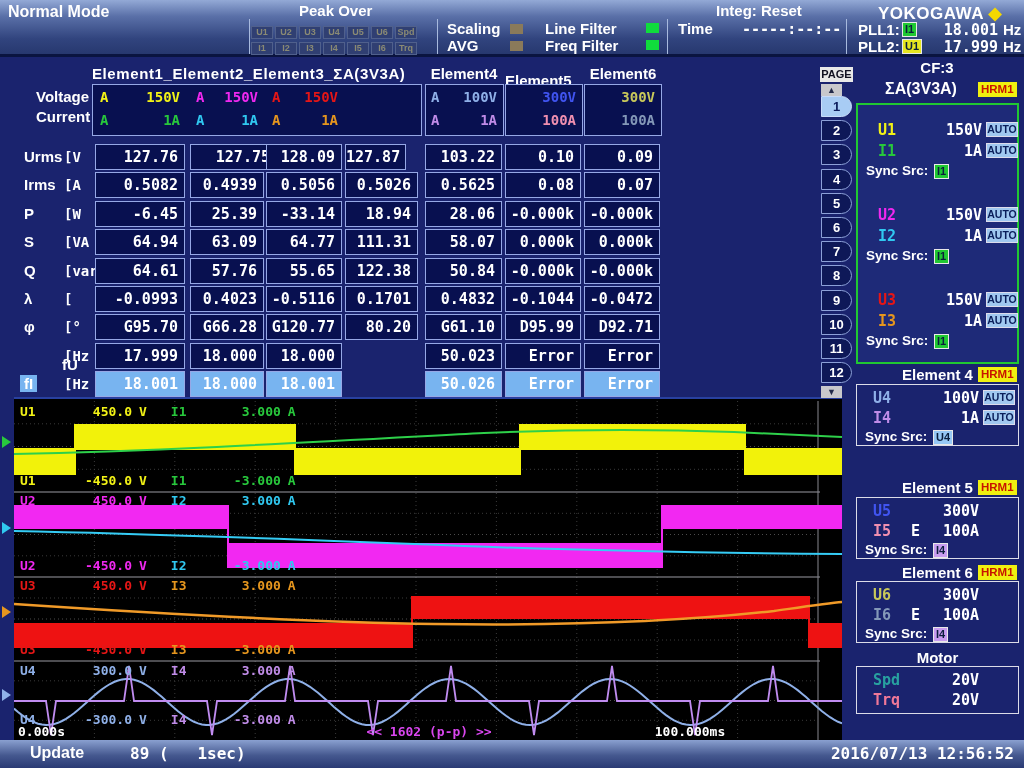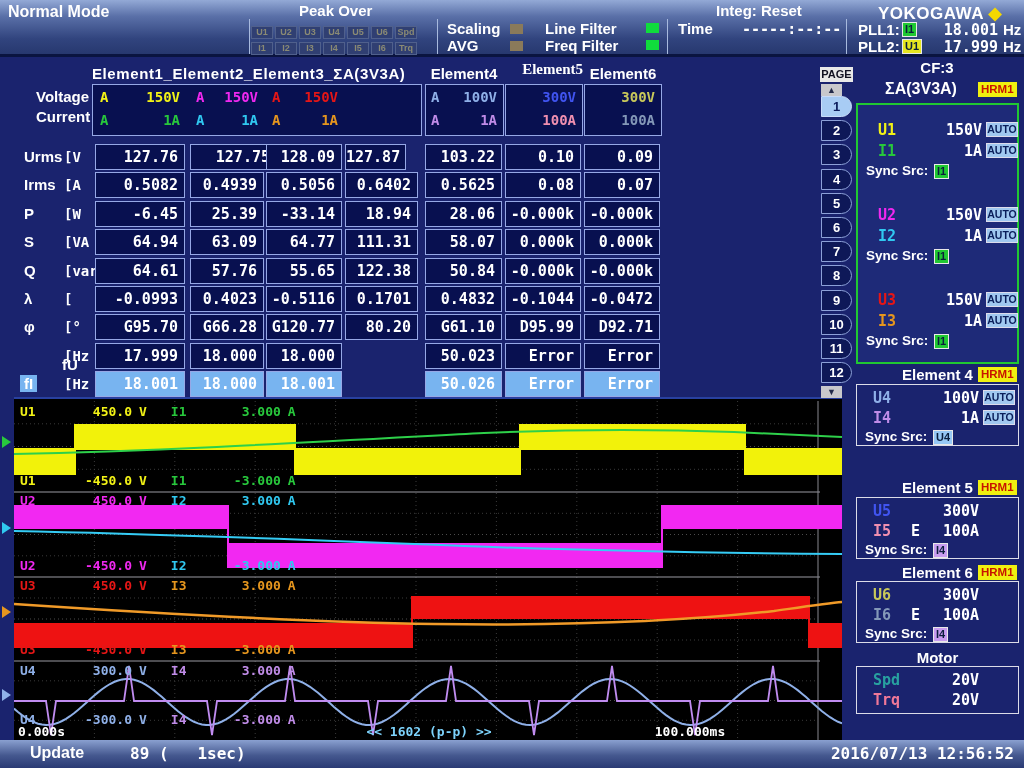--- a/index.html
+++ b/index.html
@@ -89,21 +89,21 @@
     <span class="abs tl" style="left:1003px;top:21px;">Hz</span>
     <span class="abs tl" style="left:858px;top:38px;">PLL2:</span>
     <span class="abs badge" style="left: 902px; top: 39px; background: rgb(230, 230, 32);">U1</span>
     <span class="abs tl mono" style="left:928px;top:38px;width:70px;text-align:right;">17.999</span>
     <span class="abs tl" style="left:1003px;top:38px;">Hz</span>
   </div>
 
   <div id="table-area">
     <span class="abs tl" style="left:92px;top:65px;letter-spacing:0.6px;">Element1_Element2_Element3_ΣA(3V3A)</span>
     <span class="abs tl" style="left:425px;top:65px;width:78px;text-align:center;">Element4</span>
-    <span class="abs tl" style="left:505px;top:61px;width:78px;text-align:right;font-family:Liberation Serif, serif;">Element5</span>
+    <span class="abs tl" style="left:505px;top:72px;width:78px;text-align:left;">Element5</span>
     <span class="abs tl" style="left:584px;top:65px;width:78px;text-align:center;">Element6</span>
 
     <span class="abs tl" style="left:36px;top:88px;">Voltage</span>
     <span class="abs tl" style="left:36px;top:108px;">Current</span>
 
     <div class="cfgbox" id="wide-config" style="left:92px;top:84px;width:330px;height:52px;">
         <div style="position: absolute; left: 2px; top: 0px; width: 90px; height: 50px;">
           <span style="position: absolute; left: 5px; top: 4px; color: rgb(242, 242, 22); font: bold 14px &quot;DejaVu Sans Mono&quot;, monospace;">A</span>
           <span style="position: absolute; right: 5px; top: 4px; color: rgb(242, 242, 22); font: bold 14px &quot;DejaVu Sans Mono&quot;, monospace;">150V</span>
           <span style="position: absolute; left: 5px; top: 27px; color: rgb(40, 200, 60); font: bold 14px &quot;DejaVu Sans Mono&quot;, monospace;">A</span>
@@ -149,21 +149,21 @@
         <div class="cell" style="left: 266px; top: 144px; width: 76px;">128.09</div>
         <div class="cell" style="left: 345px; top: 144px; width: 61px;">127.87</div>
         <div class="cell" style="left: 425px; top: 144px; width: 77px;">103.22</div>
         <div class="cell" style="left: 505px; top: 144px; width: 76px;">0.10</div>
         <div class="cell" style="left: 584px; top: 144px; width: 76px;">0.09</div>
         <span class="rowname" style="left: 24px; top: 176px;">Irms</span>
         <span class="rowunit" style="left: 64px; top: 177px;">[A  ]</span>
         <div class="cell" style="left: 95px; top: 172px; width: 90px;">0.5082</div>
         <div class="cell" style="left: 190px; top: 172px; width: 74px;">0.4939</div>
         <div class="cell" style="left: 266px; top: 172px; width: 76px;">0.5056</div>
-        <div class="cell" style="left: 345px; top: 172px; width: 73px;">0.6402</div>
+        <div class="cell" style="left: 345px; top: 172px; width: 73px;">0.5026</div>
         <div class="cell" style="left: 425px; top: 172px; width: 77px;">0.5625</div>
         <div class="cell" style="left: 505px; top: 172px; width: 76px;">0.08</div>
         <div class="cell" style="left: 584px; top: 172px; width: 76px;">0.07</div>
         <span class="rowname" style="left: 24px; top: 205px;">P</span>
         <span class="rowunit" style="left: 64px; top: 206px;">[W  ]</span>
         <div class="cell" style="left: 95px; top: 201px; width: 90px;">-6.45</div>
         <div class="cell" style="left: 190px; top: 201px; width: 74px;">25.39</div>
         <div class="cell" style="left: 266px; top: 201px; width: 76px;">-33.14</div>
         <div class="cell" style="left: 345px; top: 201px; width: 73px;">18.94</div>
         <div class="cell" style="left: 425px; top: 201px; width: 77px;">28.06</div>
@@ -280,21 +280,21 @@
         <div class="wlrow" style="top: 5px;"><span style="width: 34px; color: rgb(242, 242, 22);">U1</span><span style="width: 78px; text-align: right; color: rgb(242, 242, 22);">450.0</span><span style="margin-left: 7px; color: rgb(242, 242, 22);">V</span><span style="margin-left: 24px; width: 30px; color: rgb(40, 200, 60);">I1</span><span style="width: 80px; text-align: right; color: rgb(40, 200, 60);">3.000</span><span style="margin-left: 7px; color: rgb(40, 200, 60);">A</span></div>
         <div class="wlrow" style="top: 74px;"><span style="width: 34px; color: rgb(242, 242, 22);">U1</span><span style="width: 78px; text-align: right; color: rgb(242, 242, 22);">-450.0</span><span style="margin-left: 7px; color: rgb(242, 242, 22);">V</span><span style="margin-left: 24px; width: 30px; color: rgb(40, 200, 60);">I1</span><span style="width: 80px; text-align: right; color: rgb(40, 200, 60);">-3.000</span><span style="margin-left: 7px; color: rgb(40, 200, 60);">A</span></div>
         <div class="wlrow" style="top: 94px;"><span style="width: 34px; color: rgb(240, 40, 240);">U2</span><span style="width: 78px; text-align: right; color: rgb(240, 40, 240);">450.0</span><span style="margin-left: 7px; color: rgb(240, 40, 240);">V</span><span style="margin-left: 24px; width: 30px; color: rgb(48, 200, 240);">I2</span><span style="width: 80px; text-align: right; color: rgb(48, 200, 240);">3.000</span><span style="margin-left: 7px; color: rgb(48, 200, 240);">A</span></div>
         <div class="wlrow" style="top: 159px;"><span style="width: 34px; color: rgb(240, 40, 240);">U2</span><span style="width: 78px; text-align: right; color: rgb(240, 40, 240);">-450.0</span><span style="margin-left: 7px; color: rgb(240, 40, 240);">V</span><span style="margin-left: 24px; width: 30px; color: rgb(48, 200, 240);">I2</span><span style="width: 80px; text-align: right; color: rgb(48, 200, 240);">-3.000</span><span style="margin-left: 7px; color: rgb(48, 200, 240);">A</span></div>
         <div class="wlrow" style="top: 179px;"><span style="width: 34px; color: rgb(230, 22, 22);">U3</span><span style="width: 78px; text-align: right; color: rgb(230, 22, 22);">450.0</span><span style="margin-left: 7px; color: rgb(230, 22, 22);">V</span><span style="margin-left: 24px; width: 30px; color: rgb(230, 150, 30);">I3</span><span style="width: 80px; text-align: right; color: rgb(230, 150, 30);">3.000</span><span style="margin-left: 7px; color: rgb(230, 150, 30);">A</span></div>
         <div class="wlrow" style="top: 243px;"><span style="width: 34px; color: rgb(230, 22, 22);">U3</span><span style="width: 78px; text-align: right; color: rgb(230, 22, 22);">-450.0</span><span style="margin-left: 7px; color: rgb(230, 22, 22);">V</span><span style="margin-left: 24px; width: 30px; color: rgb(230, 150, 30);">I3</span><span style="width: 80px; text-align: right; color: rgb(230, 150, 30);">-3.000</span><span style="margin-left: 7px; color: rgb(230, 150, 30);">A</span></div>
         <div class="wlrow" style="top: 264px;"><span style="width: 34px; color: rgb(143, 176, 232);">U4</span><span style="width: 78px; text-align: right; color: rgb(143, 176, 232);">300.0</span><span style="margin-left: 7px; color: rgb(143, 176, 232);">V</span><span style="margin-left: 24px; width: 30px; color: rgb(192, 140, 232);">I4</span><span style="width: 80px; text-align: right; color: rgb(192, 140, 232);">3.000</span><span style="margin-left: 7px; color: rgb(192, 140, 232);">A</span></div>
         <div class="wlrow" style="top: 313px;"><span style="width: 34px; color: rgb(143, 176, 232);">U4</span><span style="width: 78px; text-align: right; color: rgb(143, 176, 232);">-300.0</span><span style="margin-left: 7px; color: rgb(143, 176, 232);">V</span><span style="margin-left: 24px; width: 30px; color: rgb(192, 140, 232);">I4</span><span style="width: 80px; text-align: right; color: rgb(192, 140, 232);">-3.000</span><span style="margin-left: 7px; color: rgb(192, 140, 232);">A</span></div>
       </div>
     <div class="wbt" style="left:4px;top:325px;">0.000s</div>
-    <div class="wbt" style="left:330px;top:325px;width:170px;text-align:center;color:#7dd3fc;">&lt;&lt; 1602 (p-p) &gt;&gt;</div>
+    <div class="wbt" style="left:330px;top:325px;width:170px;text-align:center;color:#d946ef;">&lt;&lt; 1602 (p-p) &gt;&gt;</div>
     <div class="wbt" style="left:626px;top:325px;width:100px;text-align:center;">100.000ms</div>
   </div>
 
   <div class="arr" style="top:436px;border-left-color:#28c83c;"></div>
   <div class="arr" style="top:522px;border-left-color:#30c8f0;"></div>
   <div class="arr" style="top:606px;border-left-color:#e6961e;"></div>
   <div class="arr" style="top:689px;border-left-color:#8fb0e8;"></div>
 
   <div id="page-col">
     <div class="abs" style="left:820px;top:67px;width:33px;height:15px;background:#e8e8e8;color:#101020;

